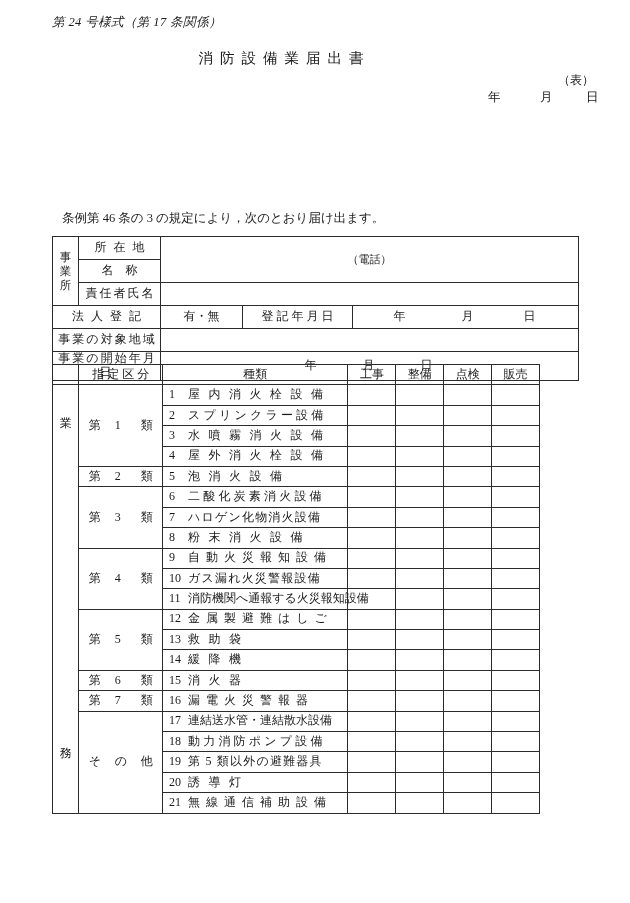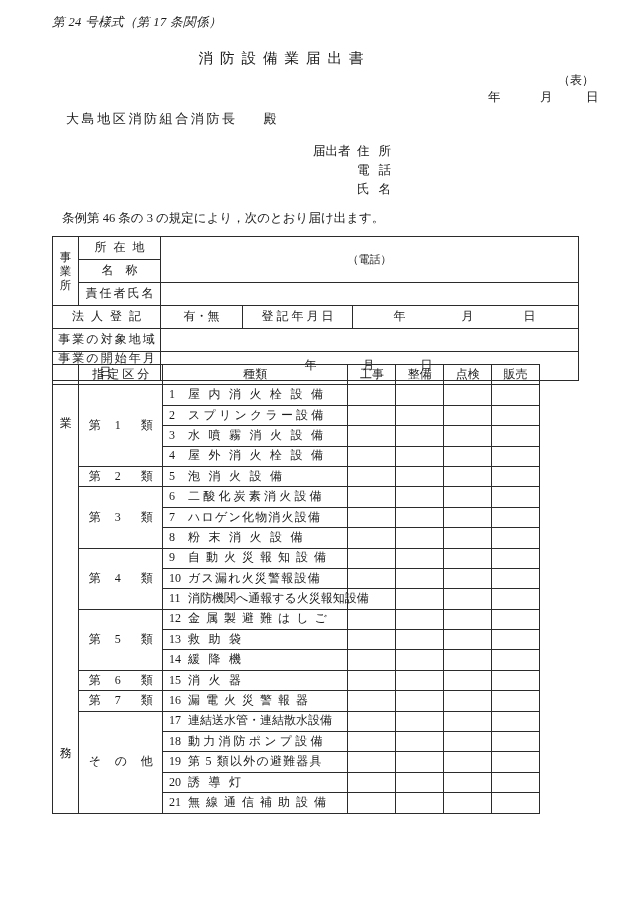--- a/index.html
+++ b/index.html
@@ -239,35 +239,21 @@
   <div class="form-no">第 24 号様式（第 17 条関係）</div>
 
   <div class="doc-title">消防設備業届出書</div>
 
   <div class="omote">（表）</div>
 
   <div class="date-line">
     <span class="y">年</span><span class="m">月</span><span class="d">日</span>
   </div>
 
-  <div class="addressee">
-    <span>大島地区消防組合消防長</span><span class="dono">殿</span>
-  </div>
-
-  <div class="notifier">
-    <div class="row">
-      <span class="lbl">届出者</span><span class="val">住所</span>
-    </div>
-    <div class="row">
-      <span class="lbl"></span><span class="val">電話</span>
-    </div>
-    <div class="row">
-      <span class="lbl"></span><span class="val">氏名</span>
-    </div>
-  </div>
+
 
   <div class="lead">条例第 46 条の 3 の規定により，次のとおり届け出ます。</div>
 
   <table id="top-table">
     <colgroup>
       <col style="width:26px">
       <col style="width:82px">
       <col style="width:82px">
       <col style="width:110px">
       <col style="width:226px">

